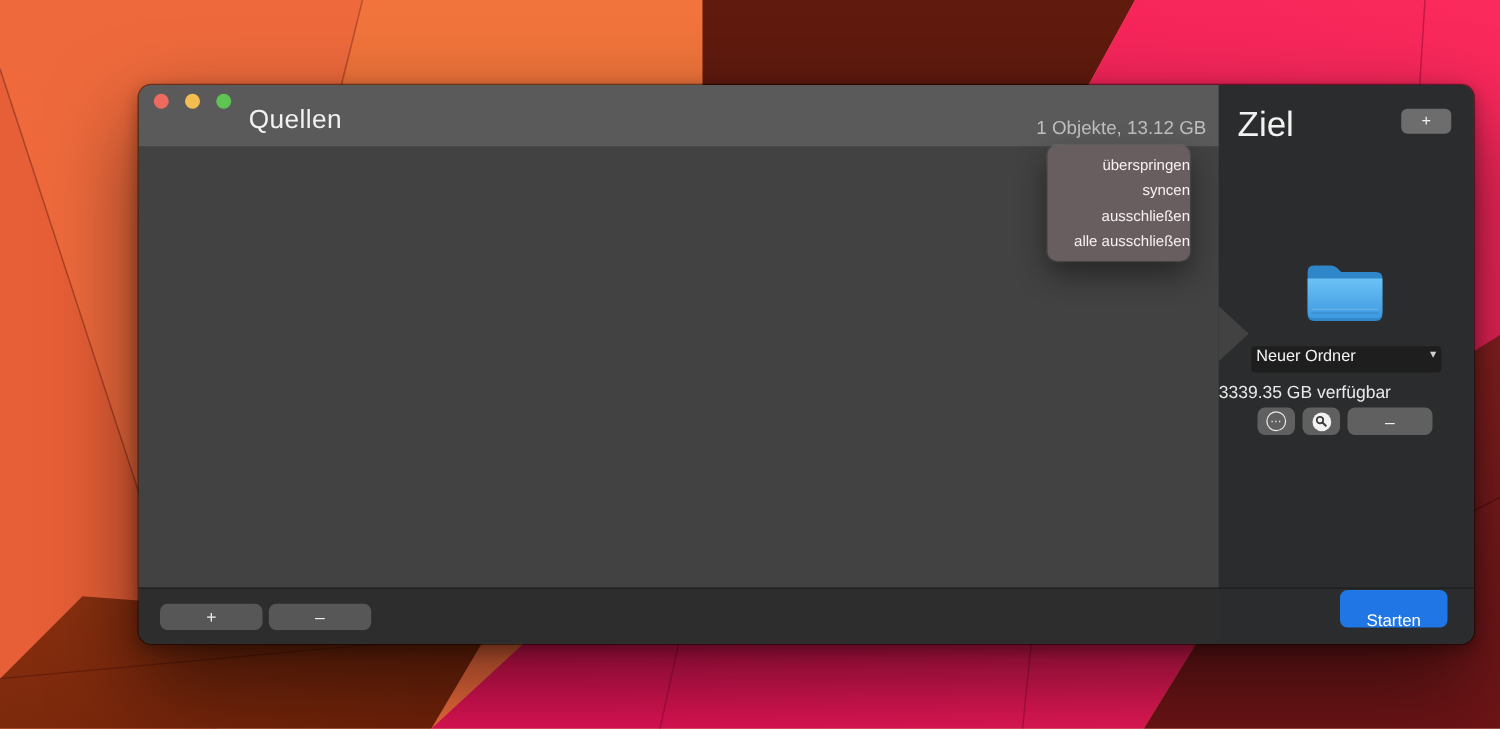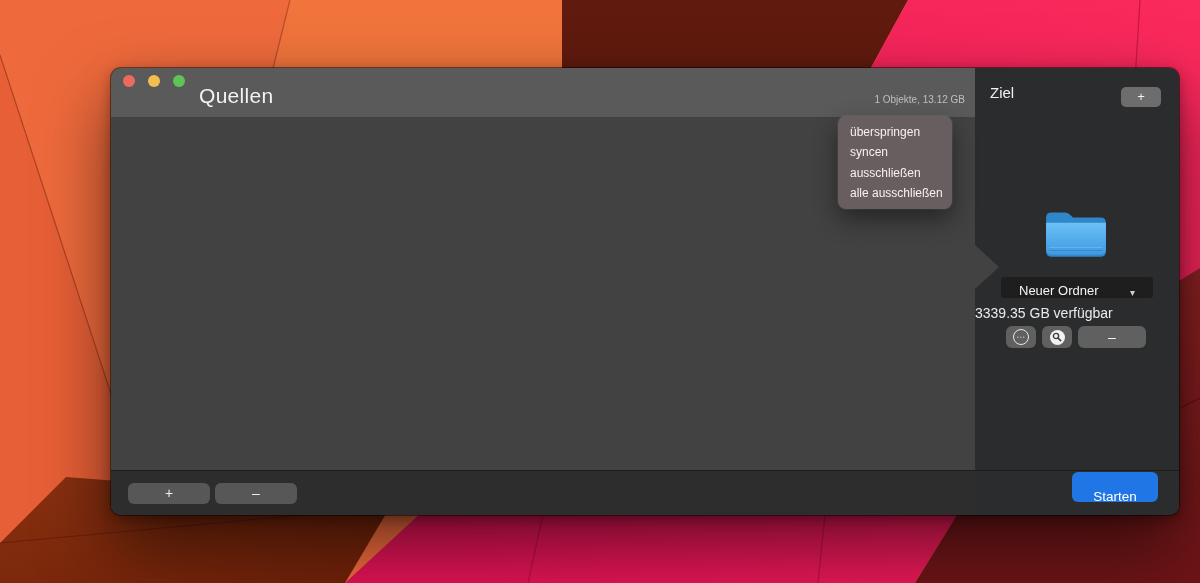--- a/index.html
+++ b/index.html
@@ -19,21 +19,21 @@
     margin-left:45px;
   }
   .main{position:absolute;left:0;top:0;width:864px;height:447px;}
   .titlebar{position:absolute;left:0;top:0;width:864px;height:49px;background:#5a5a5a;}
   .traffic{position:absolute;left:12px;top:7px;display:flex;gap:13px;}
   .tl{width:12px;height:12px;border-radius:50%;display:inline-block;}
   .tl.red{background:#ee6a5f;}
   .tl.yellow{background:#f4bd50;}
   .tl.green{background:#5fc454;}
   .win-title{position:absolute;left:88px;top:16px;font-size:21px;color:#f2f2f2;letter-spacing:.3px;}
-  .summary{position:absolute;right:10px;top:26px;font-size:10px;color:#bfbfbf;}
+  .summary{position:absolute;right:10px;top:26px;font-size:15px;color:#bfbfbf;}
 
   
   .row{
     position:absolute;left:0;top:49px;width:864px;height:63px;
     background:linear-gradient(#1164e4,#0a55d2);
     box-shadow:inset 0 1px 0 rgba(255,255,255,.18);
   }
   .row-folder{position:absolute;left:29px;top:14px;}
   .row-text{position:absolute;left:84px;top:11px;display:flex;flex-direction:column;gap:4px;}
   .row-name{font-size:14px;font-weight:bold;color:#fff;}
@@ -55,31 +55,31 @@
   .bb.add{left:17px;}
   .bb.remove{left:104px;}
 
   
   .panel{position:absolute;left:864px;top:0;width:204px;height:447px;background:#2b2c2d;}
   .notch{
     position:absolute;left:0;top:177px;width:0;height:0;
     border-top:22px solid transparent;border-bottom:22px solid transparent;
     border-left:24px solid #424242;
   }
-  .panel-title{position:absolute;left:15px;top:16px;font-size:15px;color:#f2f2f2;}
+  .panel-title{position:absolute;left:15px;top:16px;font-size:28px;color:#f2f2f2;}
   .panel-add{
     position:absolute;right:18px;top:19px;width:40px;height:20px;border:none;border-radius:5px;
     background:#6d6d6d;color:#f2f2f2;font-size:13px;line-height:18px;padding:0;
     font-family:"Liberation Sans",sans-serif;
   }
   .panel-folder{position:absolute;left:68px;top:137px;}
   .dest-select{
     position:absolute;left:26px;top:209px;width:152px;height:21px;border-radius:3px;
-    background:#1e1e1e;color:#f5f5f5;font-size:13px;display:flex;align-items:flex-end;
-    padding:0 18px;box-sizing:border-box;
+    background:#1e1e1e;color:#f5f5f5;font-size:13px;display:flex;align-items:flex-start;
+    padding:0 4px;box-sizing:border-box;
   }
   .dest-select .caret{margin-left:auto;font-size:10px;color:#cfcfcf;}
   .avail{position:absolute;left:0;top:237px;width:204px;text-align:left;font-size:14px;color:#eaeaea;}
   .mini-row{position:absolute;left:31px;top:258px;display:flex;gap:6px;align-items:center;}
   .mini{
     height:22px;border:none;border-radius:6px;background:#606060;color:#f0f0f0;
     display:flex;align-items:center;justify-content:center;padding:0;
     font-family:"Liberation Sans",sans-serif;
   }
   .mini.small{width:30px;}
@@ -99,20 +99,21 @@
     font-family:"Liberation Sans",sans-serif;
   }
 
   
   .popup{
     position:absolute;left:727px;top:48px;width:114px;height:93px;z-index:20;
     background:rgba(106,95,96,.97);border-radius:8px;
     box-shadow:0 10px 24px rgba(0,0,0,.45),0 0 0 1px rgba(255,255,255,.08);
     display:flex;flex-direction:column;justify-content:space-evenly;padding:4px 0;
     box-sizing:border-box;
+    align-items:flex-end;
   }
   .menu-item{font-size:12px;color:#f7f1f1;padding-left:12px;line-height:18px;}
 </style>
 </head>
 <body>
 
 <div class="wallpaper">
   <svg viewBox="0 0 1200 583" preserveAspectRatio="none">
     <defs>
       <linearGradient id="gpink" x1="1" y1="0" x2="0.2" y2="1">

